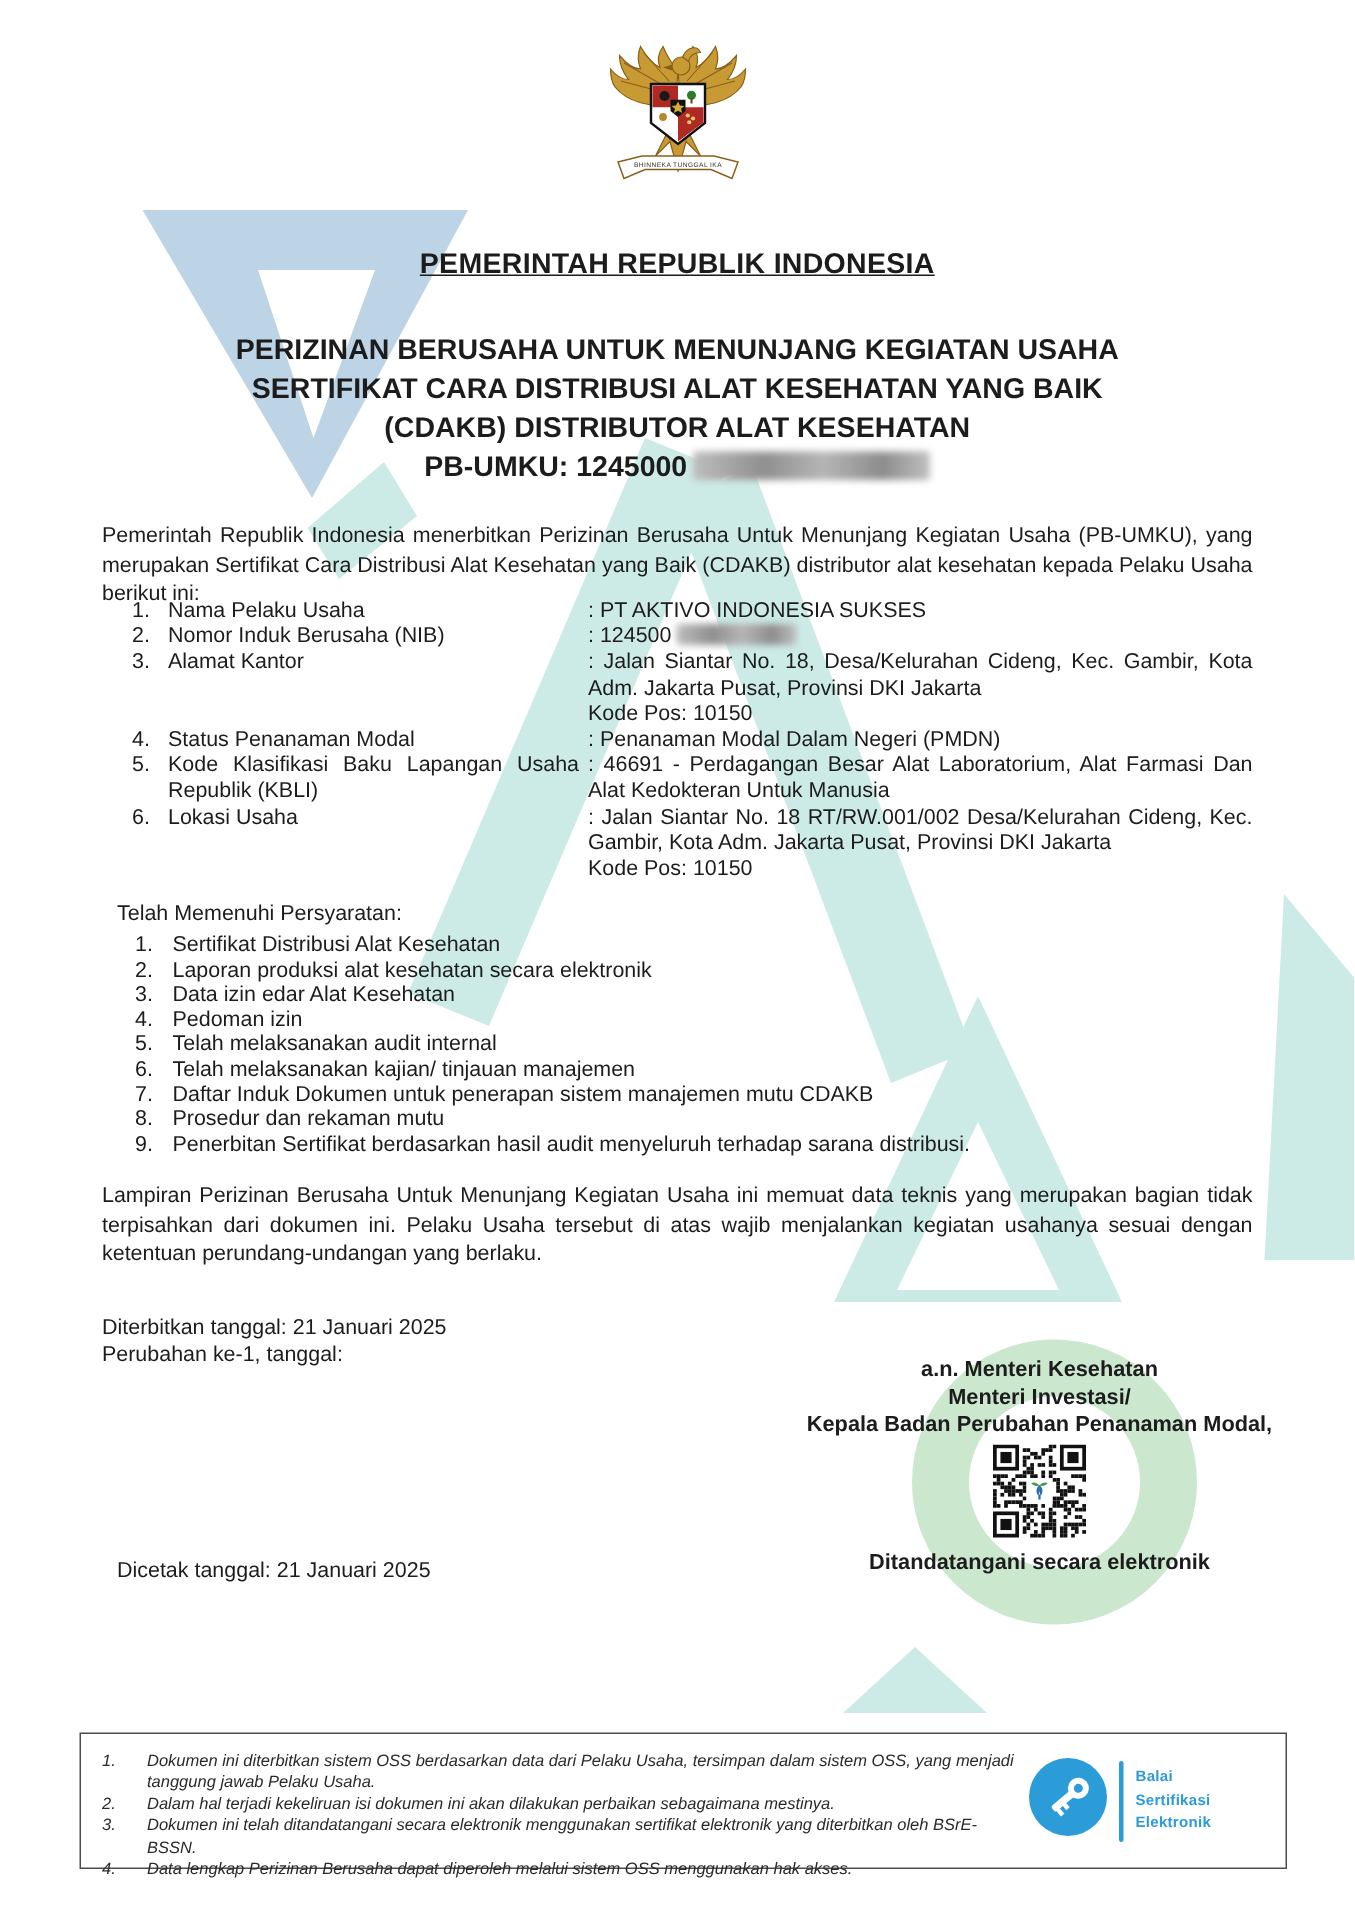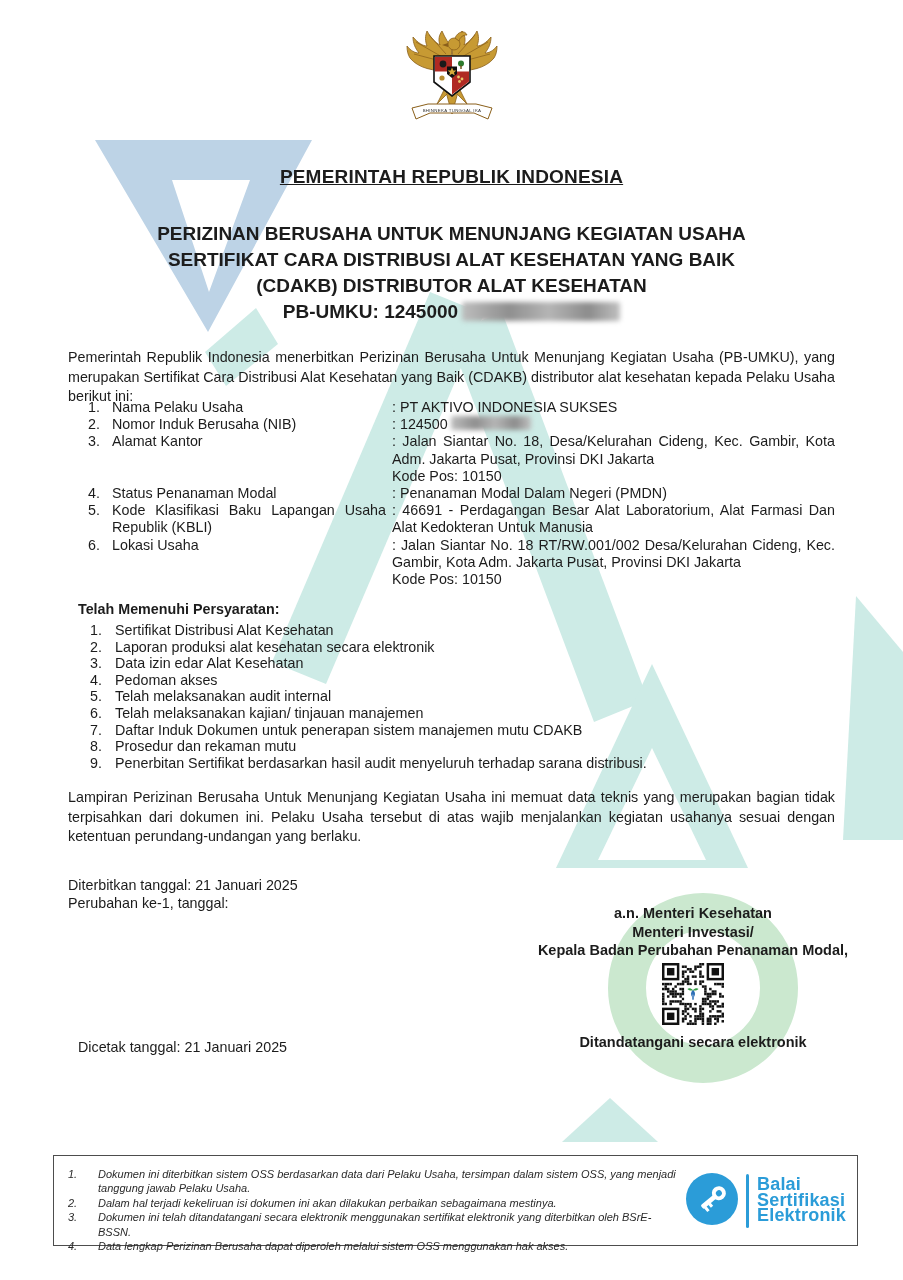--- a/index.html
+++ b/index.html
@@ -37,41 +37,41 @@
   .intro{top:348px;}
   .closing{top:788px;}
 
   .details{position:absolute;top:399px;left:88px;width:747px;font-size:14.3px;}
   .drow{display:grid;grid-template-columns:24px 280px 1fr;line-height:17.2px;}
   .dnum{}
   .dlabel{text-align:justify;padding-right:6px;}
   .dval{white-space:pre-line;text-align:justify;}
   .dval-flex{display:flex;align-items:flex-start;}
 
-  .req-heading{position:absolute;top:601px;left:78px;font-size:14.3px;font-weight:700;}
+  .req-heading{position:absolute;top:601px;left:78px;font-size:14.3px;font-weight:400;}
   .req-list{position:absolute;top:622px;left:90px;width:745px;font-size:14.3px;}
   .req-item{display:grid;grid-template-columns:25px 1fr;line-height:16.6px;}
 
   .issued{position:absolute;top:876px;left:68px;font-size:14.3px;line-height:18px;}
 
   .signature{position:absolute;top:904px;left:493px;width:400px;text-align:center;
     font-size:14.5px;font-weight:700;line-height:18.5px;}
   .qr-wrap{margin:3px auto 2px;width:62px;height:64px;}
   .sig-note{margin-top:6px;}
 
   .printed{position:absolute;top:1039px;left:78px;font-size:14.3px;}
 
   .footer-box{position:absolute;top:1155px;left:53px;width:805px;height:91px;
     border:1.5px solid #4d4d4d;display:flex;align-items:stretch;background:#fff;}
   .notes{flex:1;padding:11px 6px 0 14px;font-size:11px;font-style:italic;line-height:14.4px;color:#2a2a2a;}
   .note{display:grid;grid-template-columns:30px 1fr;}
   .bsre{width:172px;display:flex;align-items:center;justify-content:flex-start;padding:6px 4px 6px 0;}
   .bsre-icon{flex:0 0 auto;}
   .bsre-bar{width:3px;height:54px;background:var(--bsre-blue);margin:0 8px 0 7px;border-radius:2px;}
-  .bsre-text{font-size:18px;font-weight:700;color:var(--bsre-blue);line-height:15.5px;letter-spacing:.2px;}
+  .bsre-text{font-size:10px;font-weight:700;color:var(--bsre-blue);line-height:15.5px;letter-spacing:.2px;}
 </style>
 </head>
 <body>
 
 <svg class="wm" width="903" height="1280" viewBox="0 0 903 1280" xmlns="http://www.w3.org/2000/svg">
   <path d="M95 140 L312 140 L208 332 Z M172 180 L250 180 L209 292 Z" fill="#bdd3e6" fill-rule="evenodd"></path>
   <path d="M205 352 L256 308 L278 344 L226 386 Z" fill="#cdebe6"></path>
   <path d="M272 662 L430 292 L484 314 L326 684 Z" fill="#cdebe6"></path>
   <path d="M448 334 L502 312 L648 700 L594 722 Z" fill="#cdebe6"></path>
   <path d="M652 664 L748 868 L556 868 Z M652 748 L706 860 L598 860 Z" fill="#cdebe6" fill-rule="evenodd"></path>
@@ -176,21 +176,21 @@
     <div class="req-item">
         <span>2.</span>
         <span>Laporan produksi alat kesehatan secara elektronik</span>
       </div>
     <div class="req-item">
         <span>3.</span>
         <span>Data izin edar Alat Kesehatan</span>
       </div>
     <div class="req-item">
         <span>4.</span>
-        <span>Pedoman akses</span>
+        <span>Pedoman izin</span>
       </div>
     <div class="req-item">
         <span>5.</span>
         <span>Telah melaksanakan audit internal</span>
       </div>
     <div class="req-item">
         <span>6.</span>
         <span>Telah melaksanakan kajian/ tinjauan manajemen</span>
       </div>
     <div class="req-item">

